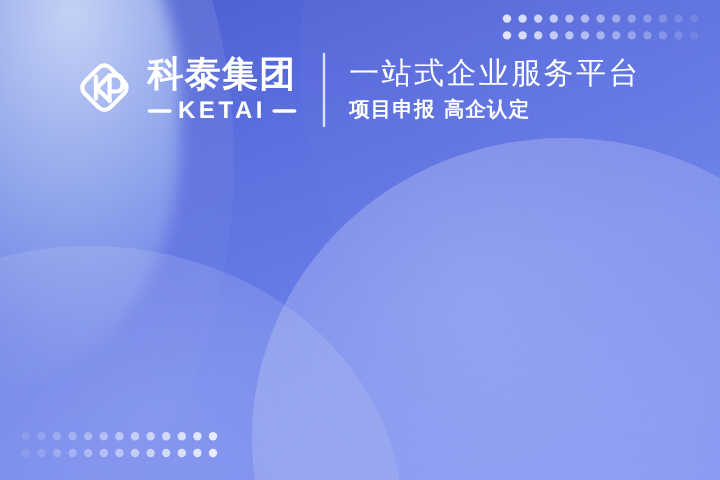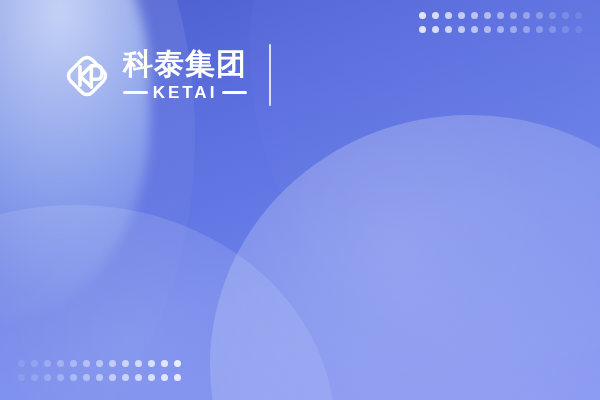--- a/index.html
+++ b/index.html
@@ -127,21 +127,21 @@
     width: 600px;
     height: 74px;
     display: flex;
     align-items: center;
     padding-left: 60px;
     box-sizing: border-box;
   }
 
   .logo-block {
     display: flex;
-    align-items: flex-end;
+    align-items: flex-start;
     gap: 9px;
   }
 
   .logo-mark {
     width: 54px;
     height: 54px;
     flex: 0 0 auto;
   }
 
   .logo-words {
@@ -167,21 +167,21 @@
     gap: 5px;
     margin-top: 3px;
   }
   .brand-en-row .rule {
     flex: 1 1 auto;
     height: 3px;
     background: #ffffff;
     border-radius: 2px;
   }
   .brand-en {
-    font-size: 17px;
+    font-size: 20px;
     font-weight: 700;
     color: #ffffff;
     letter-spacing: 3px;
     white-space: nowrap;
     font-family: "Liberation Sans", sans-serif;
   }
 
   .divider {
     width: 2px;
     height: 62px;
@@ -319,16 +319,20 @@
         <div class="brand-en-row">
           <span class="rule"></span>
           <span class="brand-en">KETAI</span>
           <span class="rule"></span>
         </div>
       </div>
     </div>
 
     <div class="divider"></div>
 
+    <div class="slogan">
+      <div class="slogan-main">一站式企业服务平台</div>
+      <div class="slogan-sub">项目申报 高企认定</div>
+    </div>
   </div>
 
 
 </div>
 
 </body></html>

